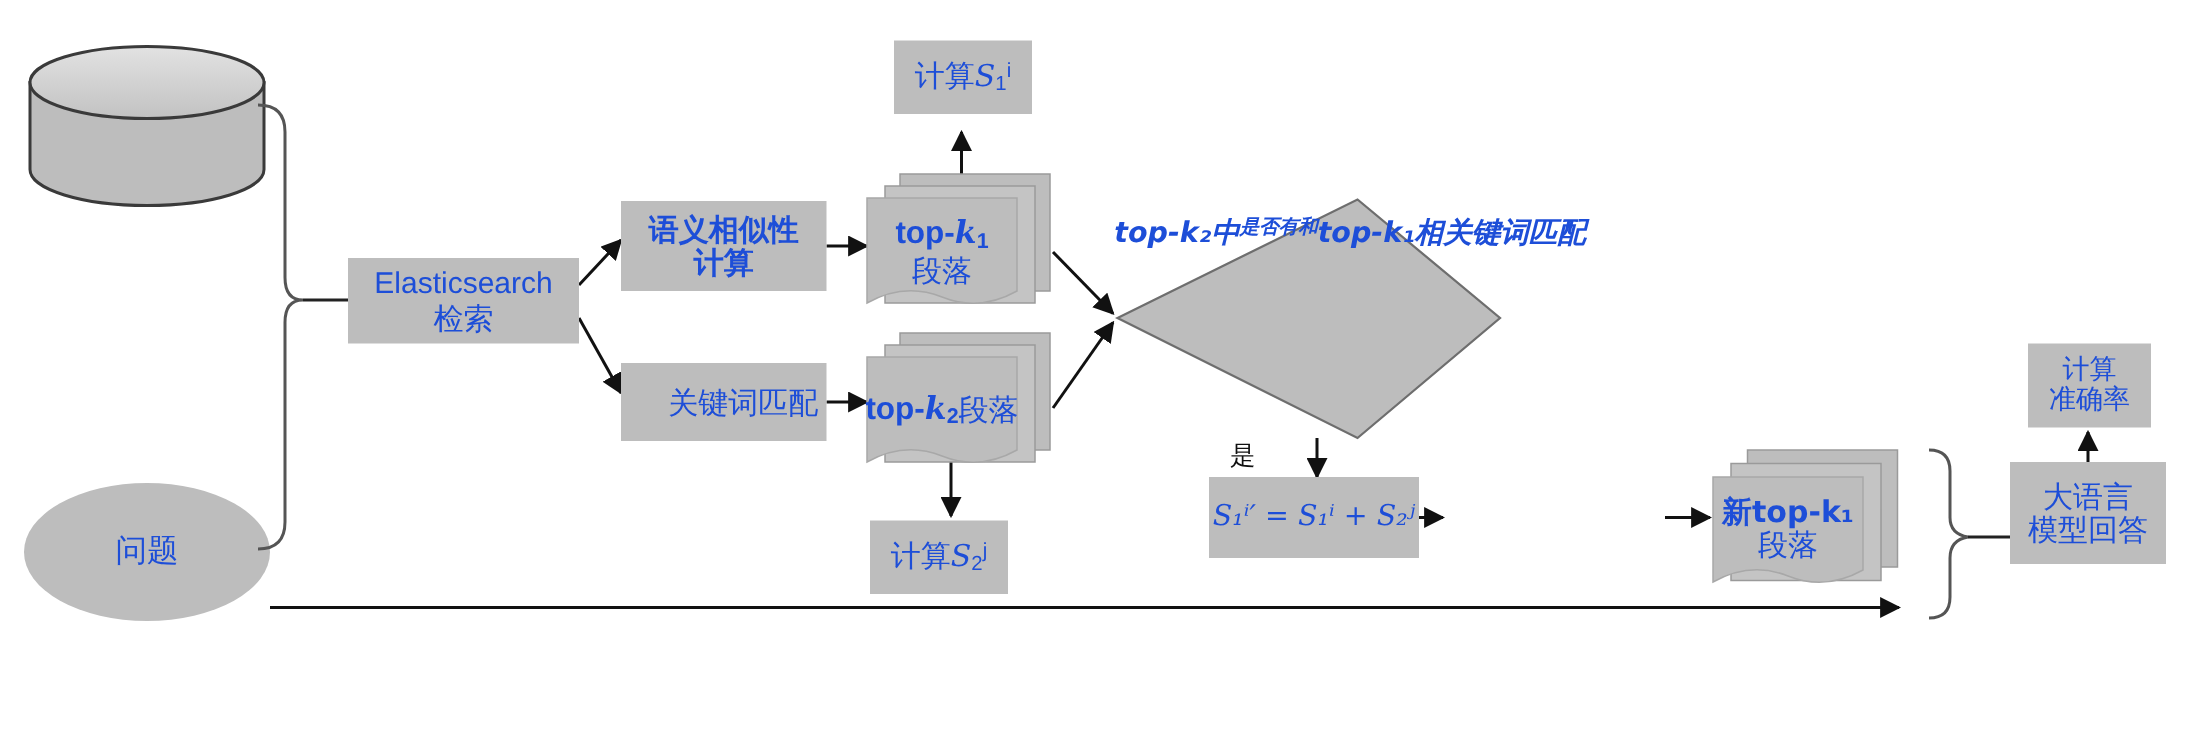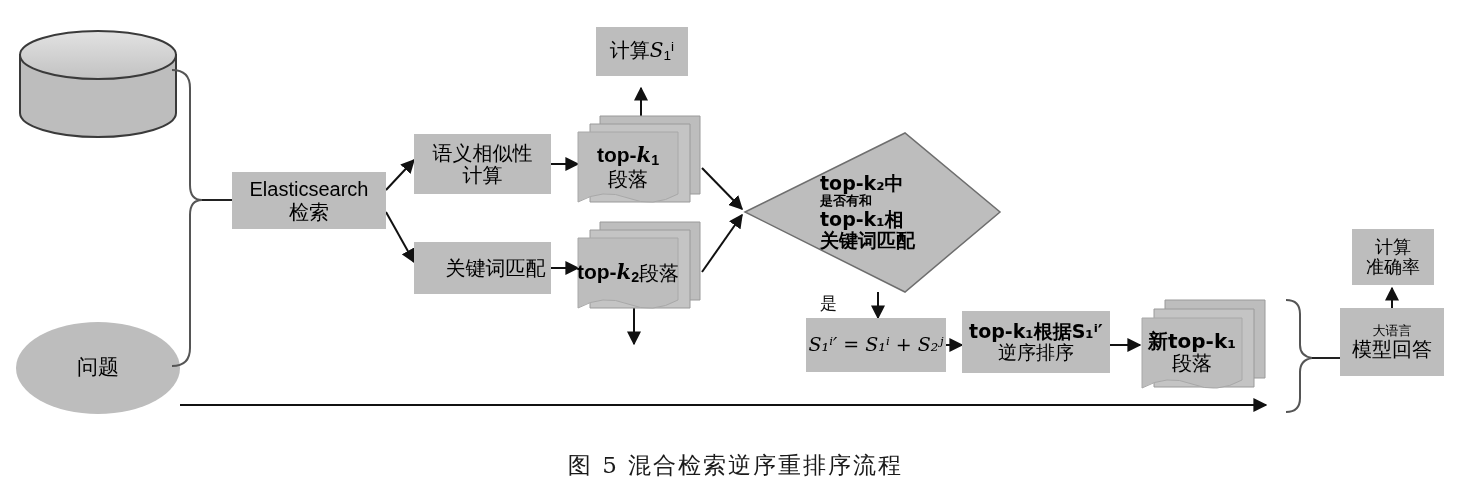--- a/index.html
+++ b/index.html
@@ -1,21 +1,21 @@
 <!DOCTYPE html>
 <html><head>
 <meta charset="utf-8">
 <style>
   html,body{margin:0;padding:0;background:#ffffff;}
   body{font-family:"Liberation Sans","DejaVu Sans",sans-serif;}
   #page{position:relative;width:1471px;height:497px;background:#ffffff;overflow:hidden;}
   svg#canvas{position:absolute;left:0;top:0;width:1471px;height:497px;}
 
   .node{position:absolute;box-sizing:border-box;display:flex;align-items:center;
-        justify-content:center;text-align:right;color:#000000;line-height:1.12;}
+        justify-content:center;text-align:right;color:#1d4ed8;line-height:1.12;}
   .rect{background:#bdbdbd;}
   .lbl{display:block;white-space:nowrap;}
   .cn{font-family:"DejaVu Sans","Liberation Sans",sans-serif;}
   .bold{font-weight:bold;}
   .ital{font-style:italic;font-family:"DejaVu Serif","Liberation Serif",serif;}
   sub{font-size:.68em;vertical-align:-.22em;}
   sup{font-size:.68em;vertical-align:.46em;}
 
   .caption{position:absolute;left:0;top:450px;width:1471px;text-align:center;
            font-family:"DejaVu Serif","Liberation Serif",serif;font-size:23px;color:#1a1a1a;
@@ -98,21 +98,21 @@
 
   <div class="node" style="left:16px;top:348px;width:164px;height:40px;">
     <span class="cn lbl" style="font-size:21px;">问题</span>
   </div>
 
   <div class="node rect" style="left:232px;top:172px;width:154px;height:57px;flex-direction:column;">
     <span class="lbl" style="font-size:20px;">Elasticsearch</span>
     <span class="cn lbl" style="font-size:20px;">检索</span>
   </div>
 
-  <div class="node rect" style="left:414px;top:134px;width:137px;height:60px;flex-direction:column;">
+  <div class="node rect" style="left:414px;top:134px;width:137px;height:60px;flex-direction:column;font-weight:bold;">
     <span class="cn lbl" style="font-size:20px;">语义相似性</span>
     <span class="cn lbl" style="font-size:20px;">计算</span>
   </div>
 
   <div class="node rect" style="left:414px;top:242px;width:137px;height:52px;">
     <span class="cn lbl" style="font-size:20px;margin-left:26px;">关键词匹配</span>
   </div>
 
   <div class="node" style="left:578px;top:136px;width:100px;height:62px;flex-direction:column;">
     <span class="lbl bold" style="font-size:21px;">
@@ -127,49 +127,49 @@
     </span>
     <span class="cn lbl" style="font-size:20px;">段落</span>
   </div>
 
   <div class="node rect" style="left:596px;top:27px;width:92px;height:49px;">
     <span class="lbl" style="font-size:20px;">
       <span class="cn">计算</span><i class="ital">S</i><sub>1</sub><sup>i</sup>
     </span>
   </div>
 
+  <div class="node rect" style="left:580px;top:347px;width:92px;height:49px;">
+    <span class="lbl" style="font-size:20px;">
+      <span class="cn">计算</span><i class="ital">S</i><sub>2</sub><sup>j</sup>
+    </span>
+  </div>
 
-  <div class="node" style="left:820px;top:145px;width:160px;height:134px;flex-direction:column;align-items:flex-start;justify-content:center;">
+  <div class="node" style="left:820px;top:145px;width:160px;height:134px;flex-direction:row;align-items:flex-start;justify-content:center;font-style:italic;">
     <span class="cn lbl bold" style="font-size:19px;">top-k₂中</span>
     <span class="cn lbl bold" style="font-size:13px;">是否有和</span>
     <span class="cn lbl bold" style="font-size:19px;">top-k₁相</span>
     <span class="cn lbl bold" style="font-size:19px;">关键词匹配</span>
   </div>
 
   <div class="edge-label cn" style="left:820px;top:292px;">是</div>
 
   <div class="node rect" style="left:806px;top:318px;width:140px;height:54px;">
     <span class="lbl ital" style="font-size:19px;">S₁ⁱ′ = S₁ⁱ + S₂ʲ</span>
   </div>
 
-  <div class="node rect" style="left:962px;top:311px;width:148px;height:62px;flex-direction:column;">
-    <span class="cn lbl bold" style="font-size:19px;">top-k₁根据S₁ⁱ′</span>
-    <span class="cn lbl" style="font-size:19px;">逆序排序</span>
-  </div>
 
   <div class="node" style="left:1142px;top:322px;width:100px;height:60px;flex-direction:column;">
     <span class="cn lbl bold" style="font-size:20px;">新top-k₁</span>
     <span class="cn lbl" style="font-size:20px;">段落</span>
   </div>
 
   <div class="node rect" style="left:1340px;top:308px;width:104px;height:68px;flex-direction:column;">
-    <span class="cn lbl" style="font-size:13px;">大语言</span>
+    <span class="cn lbl" style="font-size:20px;">大语言</span>
     <span class="cn lbl" style="font-size:20px;">模型回答</span>
   </div>
 
   <div class="node rect" style="left:1352px;top:229px;width:82px;height:56px;flex-direction:column;">
     <span class="cn lbl" style="font-size:18px;">计算</span>
     <span class="cn lbl" style="font-size:18px;">准确率</span>
   </div>
 
-  <div class="caption cn">图 5   混合检索逆序重排序流程</div>
 
 </div>
 
 </body></html>

